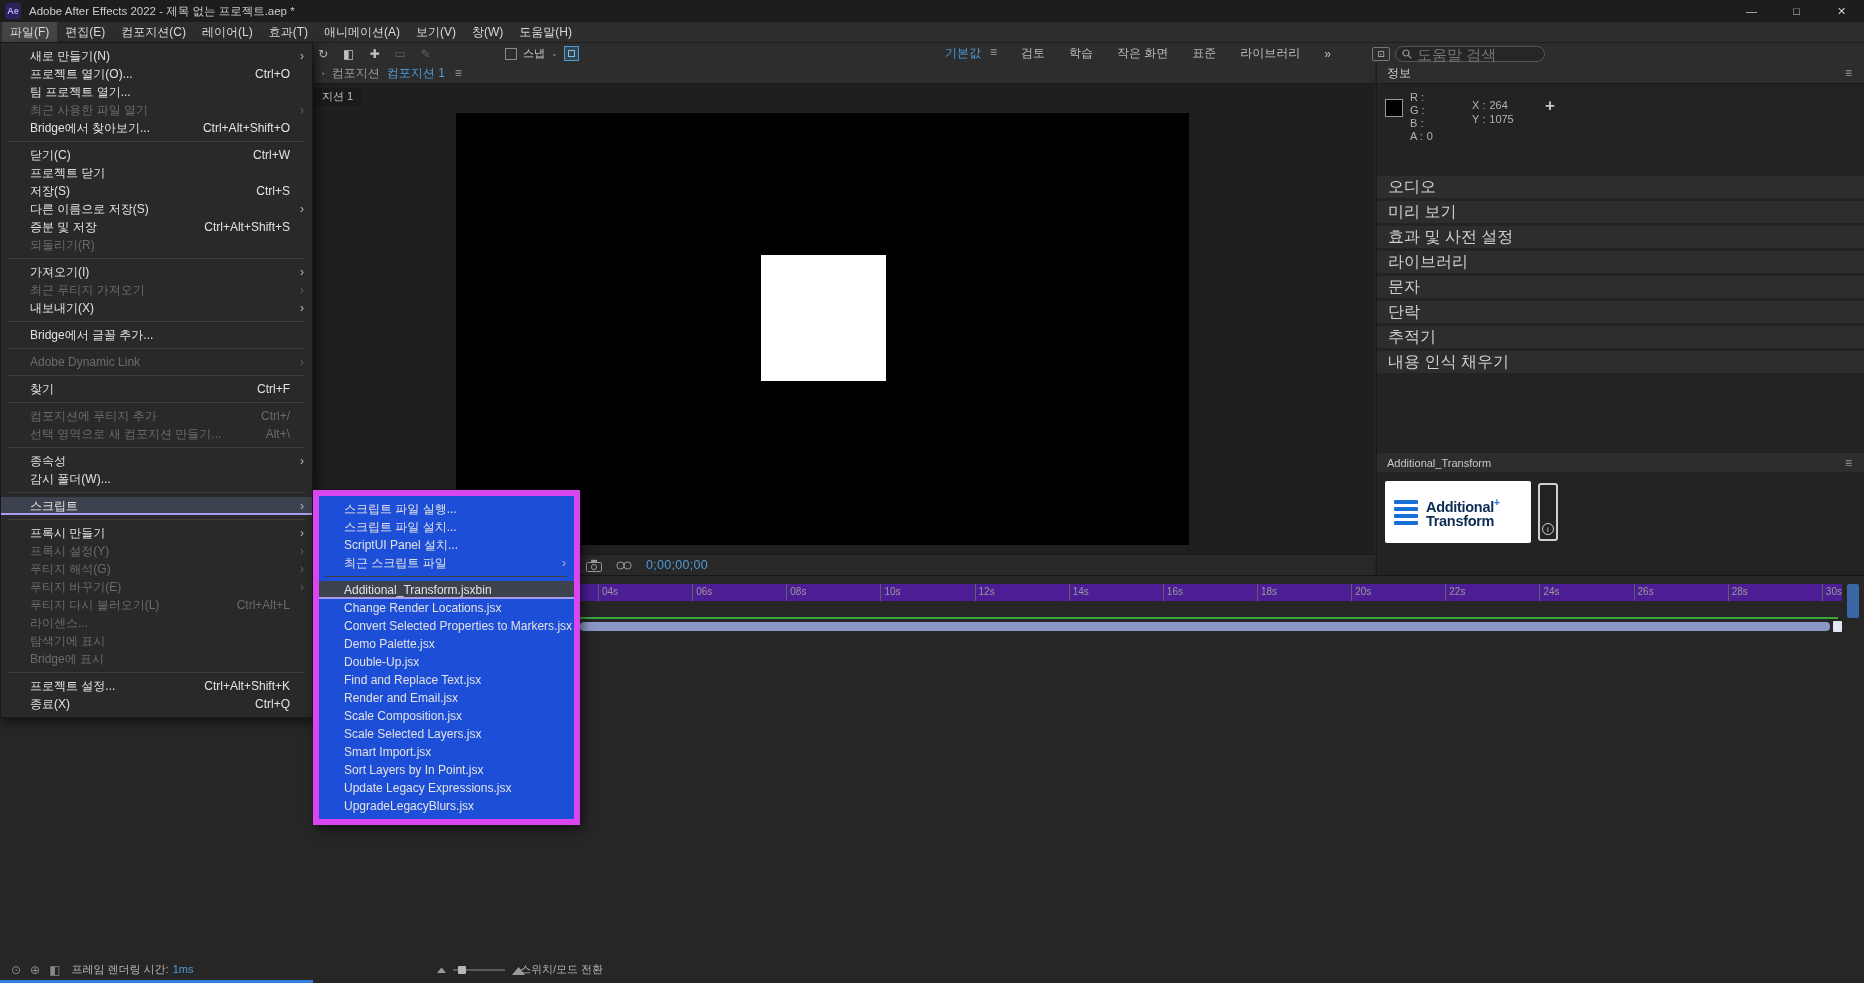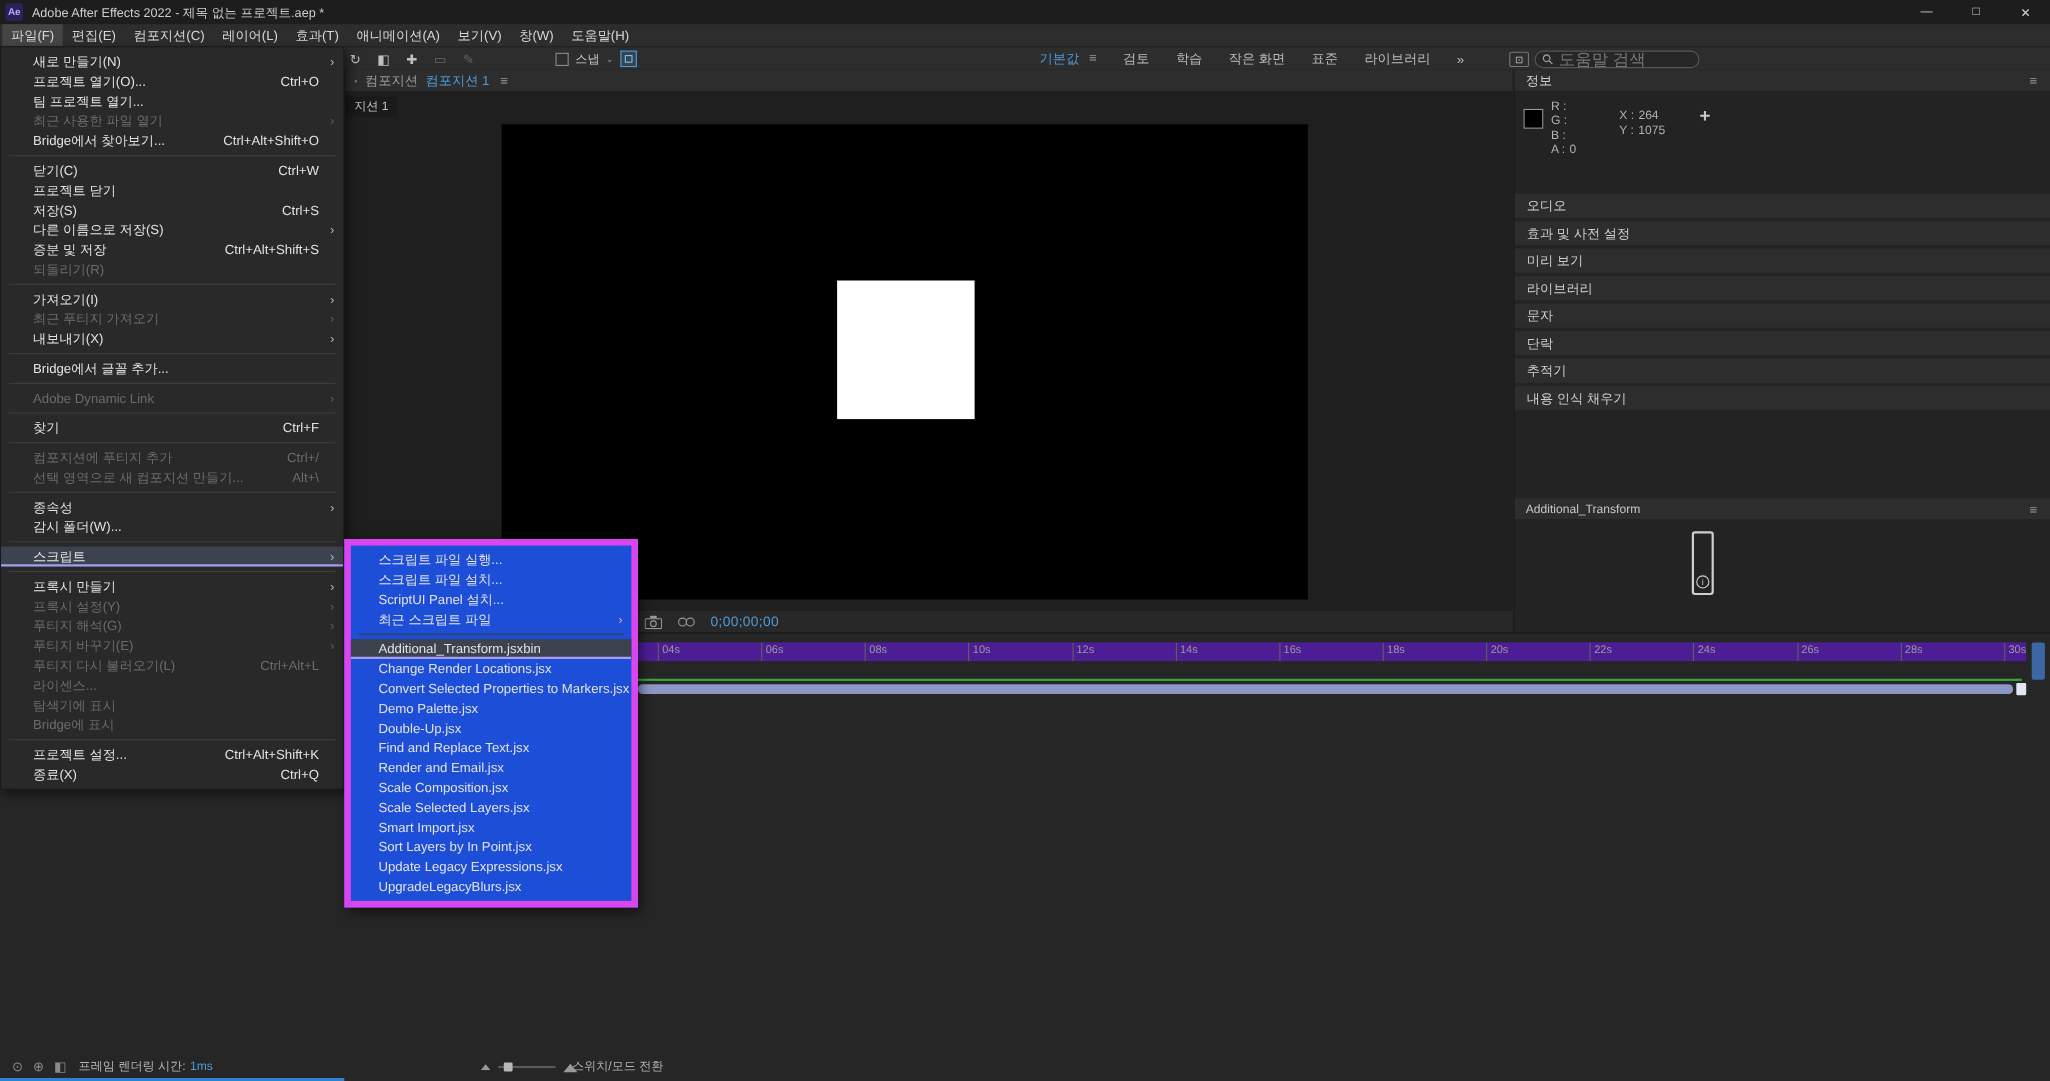--- a/index.html
+++ b/index.html
@@ -62,21 +62,21 @@
   .ph-menu{margin-left:auto;color:#9a9a9a;font-size:12px}
   .info-body{position:relative;height:92px}
   .swatch{position:absolute;left:8px;top:15px;width:18px;height:18px;background:#000;border:1px solid #9a9a9a}
   .rgba{position:absolute;left:33px;top:7px;font-size:11px;color:#b2b2b2;line-height:13px}
   .rgba-row span{display:inline-block}
   .rgba-val{margin-left:4px}
   .xy{position:absolute;left:95px;top:14px;font-size:11px;color:#b2b2b2;line-height:14px}
   .xy-val{margin-left:4px}
   .crosshair{position:absolute;left:168px;top:12px;color:#c8c8c8;font-size:17px;font-weight:bold}
   .collapsed-list{position:absolute;left:0;top:113px;right:0}
-  .collapsed-header{height:22px;background:#2d2d2d;display:flex;align-items:center;padding-left:11px;font-size:12px;color:#cfcfcf;margin-bottom:3px;white-space:nowrap}
+  .collapsed-header{height:22px;background:#2d2d2d;display:flex;align-items:center;padding-left:11px;font-size:16px;color:#cfcfcf;margin-bottom:3px;white-space:nowrap}
   .at-header{position:absolute;left:0;top:390px;right:0;height:19px;background:#2d2d2d;display:flex;align-items:center;padding:0 12px 0 10px;font-size:11px;color:#c8c8c8}
   .at-body{position:absolute;left:0;top:409px;right:0;bottom:0;background:#232323}
   .at-logo{position:absolute;left:8px;top:9px;width:146px;height:62px;background:#fff;border-radius:2px;display:flex;align-items:center;padding:0 9px;gap:8px}
   .at-lines{display:flex;flex-direction:column;gap:3px;flex:none}
   .at-line{width:24px;height:4px;background:#1a6fd4;border-radius:1px}
   .at-text{line-height:15px;color:#0c2b52;font-weight:bold;font-size:14.5px;letter-spacing:-.3px}
   .at-plus{color:#1a6fd4;font-size:10px;vertical-align:super}
   .at-info-box{position:absolute;left:161px;top:11px;width:20px;height:58px;border:2px solid #cfcfcf;border-radius:3px;display:flex;align-items:flex-end;justify-content:center;padding-bottom:4px}
   .at-info-i{width:12px;height:12px;border:1px solid #cfcfcf;border-radius:50%;color:#cfcfcf;font-size:8px;display:flex;align-items:center;justify-content:center}
 
@@ -265,39 +265,48 @@
       <div class="xy">
         <div><span>X :</span><span class="xy-val">264</span></div>
         <div><span>Y :</span><span class="xy-val">1075</span></div>
       </div>
       <div class="crosshair">+</div>
     </div>
     <div class="collapsed-list">
 
         <div class="collapsed-header">오디오</div>
 
+        <div class="collapsed-header">미리 보기</div>
+
         <div class="collapsed-header">효과 및 사전 설정</div>
-
-        <div class="collapsed-header">미리 보기</div>
 
         <div class="collapsed-header">라이브러리</div>
 
         <div class="collapsed-header">문자</div>
 
         <div class="collapsed-header">단락</div>
 
         <div class="collapsed-header">추적기</div>
 
         <div class="collapsed-header">내용 인식 채우기</div>
       </div>
     <div class="at-header">
       <span>Additional_Transform</span>
       <span class="ph-menu">≡</span>
     </div>
     <div class="at-body">
+      <div class="at-logo">
+        <span class="at-lines">
+          <span class="at-line"></span>
+            <span class="at-line"></span>
+            <span class="at-line"></span>
+            <span class="at-line"></span>
+        </span>
+        <span class="at-text"><span>Additional</span><span class="at-plus">+</span><br><span>Transform</span></span>
+      </div>
       <div class="at-info-box">
         <span class="at-info-i">i</span>
       </div>
     </div>
   </div>
 
   <div class="timeline">
     <div class="tl-ruler">
 
         <span class="ruler-label">04s</span>

